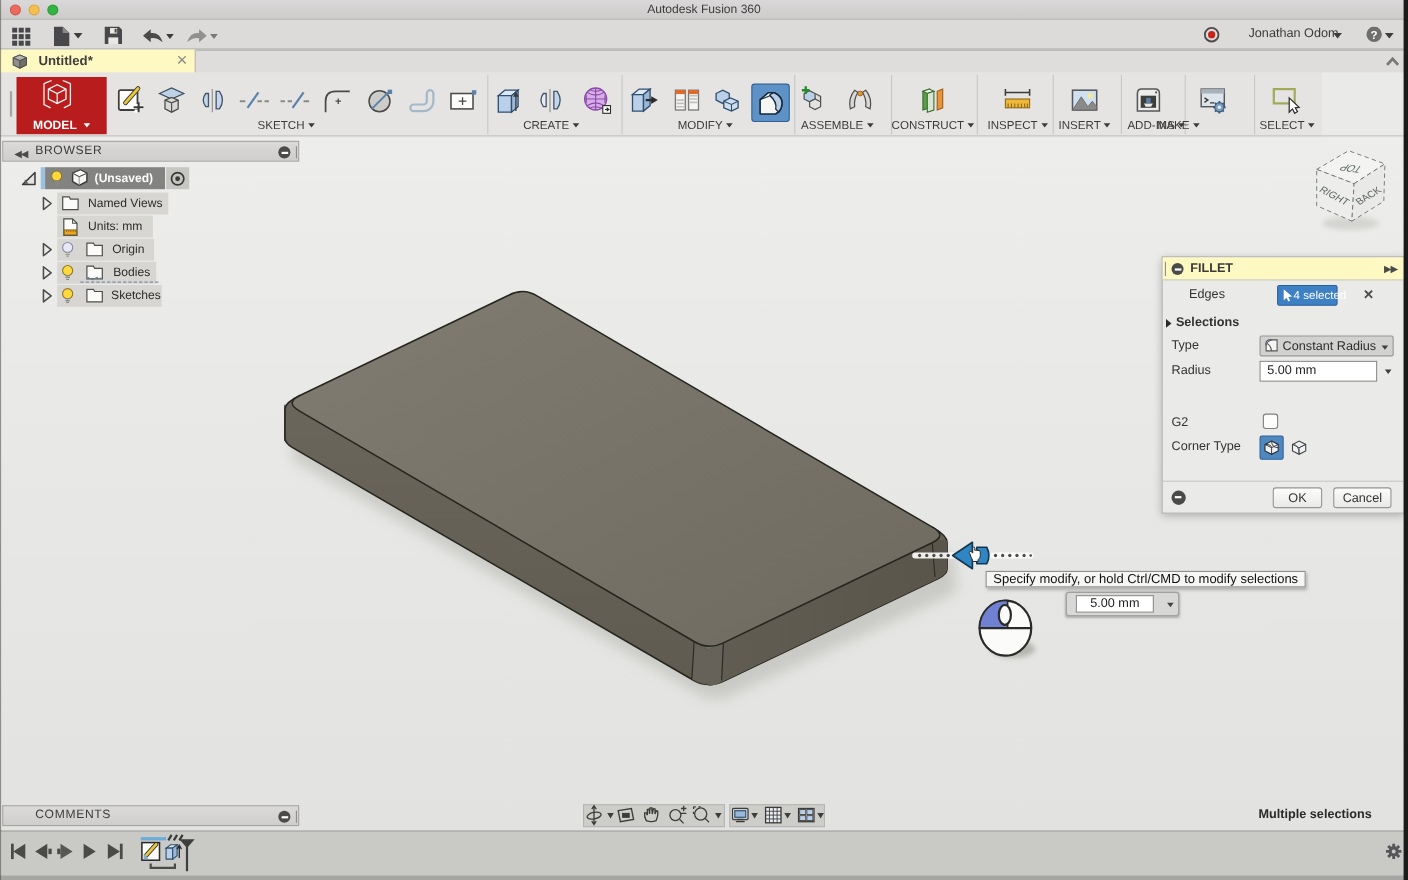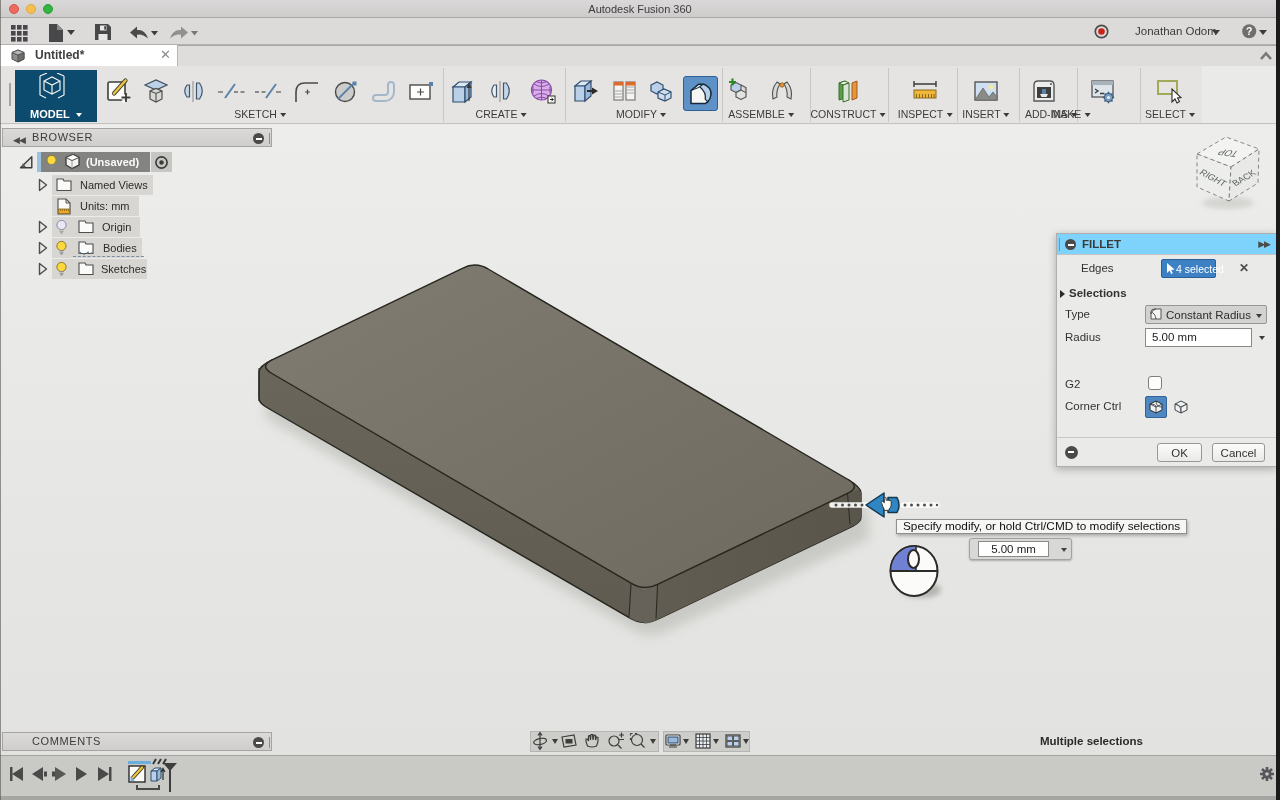--- a/index.html
+++ b/index.html
@@ -17,32 +17,32 @@
 
 
 #qat{position:absolute;left:0;top:18px;width:1280px;height:27px;
   background:#dcdbd9;border-bottom:1px solid #b2b1af;}
 #qat svg{position:absolute;}
 #username{position:absolute;left:1135px;top:0;height:27px;line-height:27px;
   font-size:11.5px;color:#3a3a3a;}
 
 
 #tabbar{position:absolute;left:0;top:45px;width:1280px;height:21px;background:#dedddb;}
-#tab{position:absolute;left:0;top:0;width:178px;height:21px;background:#ffffff;
+#tab{position:absolute;left:0;top:0;width:178px;height:21px;background:#fef9c3;
   border-right:1px solid #b4b3b1;}
 #tabname{position:absolute;left:35px;top:0;font-size:12px;font-weight:bold;
   color:#3e3e3c;line-height:21px;}
 #tabx{position:absolute;left:160px;top:0;font-size:13px;color:#8a8a88;line-height:20px;}
 
 
 #toolbar{position:absolute;left:0;top:66px;width:1202px;height:58px;
   background:#e5e4e2;border-bottom:1px solid #c3c2c0;}
 #toolbar-right{position:absolute;left:1202px;top:66px;width:78px;height:58px;
   background:#eaebe8;border-bottom:1px solid #c3c2c0;}
-#modelblock{position:absolute;left:15px;top:4px;width:82px;height:52px;background:#0c4a6e;}
+#modelblock{position:absolute;left:15px;top:4px;width:82px;height:52px;background:#b91c1c;}
 #modellabel{position:absolute;left:0;top:38px;width:82px;text-align:center;
   font-size:11px;font-weight:bold;color:#fff;}
 .seclabel{position:absolute;top:42px;font-size:10.5px;color:#3b3b39;
   white-space:nowrap;transform:translateX(-50%);}
 .tri{display:inline-block;width:0;height:0;border-left:3.5px solid transparent;
   border-right:3.5px solid transparent;border-top:4px solid #3b3b39;
   margin-left:3px;margin-bottom:1px;}
 .tbdiv{position:absolute;top:2px;width:1px;height:54px;background:#c8c7c5;}
 .ticon{position:absolute;top:11px;}
 
@@ -60,33 +60,33 @@
 
 
 .brow{position:absolute;height:20px;font-size:11px;color:#2c2c2a;}
 .bhl{position:absolute;top:0;height:20px;background:#d7d6d3;}
 .btext{position:absolute;top:0;line-height:20px;white-space:nowrap;}
 
 
 #dlg{position:absolute;left:1056px;top:233px;width:221px;height:234px;
   background:#eaeae8;border:1px solid #b0afad;box-shadow:0 2px 8px rgba(0,0,0,0.28);}
 #dlghead{position:absolute;left:0;top:0;width:100%;height:21px;
-  background:#7dd3fc;border-bottom:1px solid #c5c4c2;}
+  background:#fef9c3;border-bottom:1px solid #c5c4c2;}
 .dlbl{position:absolute;left:8px;font-size:11.5px;color:#333331;line-height:19px;}
 #dlg .row{position:absolute;left:0;width:100%;height:20px;}
 
 
 .btn{position:absolute;background:linear-gradient(#fcfcfa,#e9e9e7);
   border:1px solid #979795;border-radius:3px;font-size:11.5px;color:#333;
   text-align:center;}
 #tooltip{position:absolute;left:896px;top:519px;height:15px;
   background:#f6f6f4;border:1px solid #8f8f8d;box-shadow:1px 2px 3px rgba(0,0,0,0.25);
   font-size:11.8px;color:#111;line-height:13px;padding:0 6px;white-space:nowrap;}
 
-#multisel{position:absolute;left:1040px;top:735px;width:207px;text-align:left;
+#multisel{position:absolute;left:1040px;top:735px;width:207px;text-align:right;
   font-size:11.5px;font-weight:bold;color:#2a2a28;}
 
 
 #timeline{position:absolute;left:0;top:755px;width:1280px;height:45px;
   background:#c9c9c6;border-top:1px solid #a2a2a0;}
 #timeline-bottom{position:absolute;left:0;top:796px;width:1280px;height:4px;background:#a5a5a3;}
 
 #rightedge{position:absolute;right:0;top:0;width:4px;height:800px;background:#1b1b1b;}
 #leftedge{position:absolute;left:0;top:0;width:1px;height:800px;background:#55534f;opacity:.6;}
 </style>
@@ -657,21 +657,21 @@
     <div class="row" style="top:94px;">
         <span class="dlbl">Radius</span>
       <div style="position:absolute;left:88px;top:0;width:107px;height:19px;background:#fff;border:1px solid #8a8a88;font-size:11.5px;line-height:17px;padding-left:6px;color:#222;">5.00 mm</div>
       <span class="tri" style="position:absolute;left:199px;top:8px;border-top-color:#3c3c3a;"></span>
     </div>
     <div class="row" style="top:141px;">
         <span class="dlbl">G2</span>
       <div style="position:absolute;left:91px;top:1px;width:14px;height:14px;background:#fdfdfb;border:1px solid #7e7e7c;border-radius:3px;"></div>
     </div>
     <div class="row" style="top:163px;">
-        <span class="dlbl">Corner Ctrl</span>
+        <span class="dlbl">Corner Type</span>
       <div style="position:absolute;left:88px;top:-1px;width:22px;height:22px;background:#4f87c0;border:1px solid #33639a;border-radius:2px;">
         <svg width="18" height="18" style="position:absolute;left:1px;top:1px;" viewBox="0 0 18 18">
           <path d="M3,6 L9,3 L15,6 L15,12 L9,15 L3,12 Z" fill="#eef2f6" stroke="#2a2a28" stroke-width="1"></path>
           <path d="M3,6 L9,9 L15,6 M9,9 L9,15 M9,3 Q9,9 15,9 M3,6 Q9,6 9,9" fill="none" stroke="#2a2a28" stroke-width="0.8"></path>
         </svg>
       </div>
       <div style="position:absolute;left:113px;top:-1px;width:22px;height:22px;">
         <svg width="18" height="18" style="position:absolute;left:2px;top:2px;" viewBox="0 0 18 18">
           <path d="M3,6 L9,3 L15,6 L15,12 L9,15 L3,12 Z" fill="#eef2f6" stroke="#444" stroke-width="1"></path>
           <path d="M3,6 L9,9 L15,6 M9,9 L9,15 M3,6 Q9,6 9,15 M9,9 Q13,7 15,6" fill="none" stroke="#444" stroke-width="0.8"></path>

